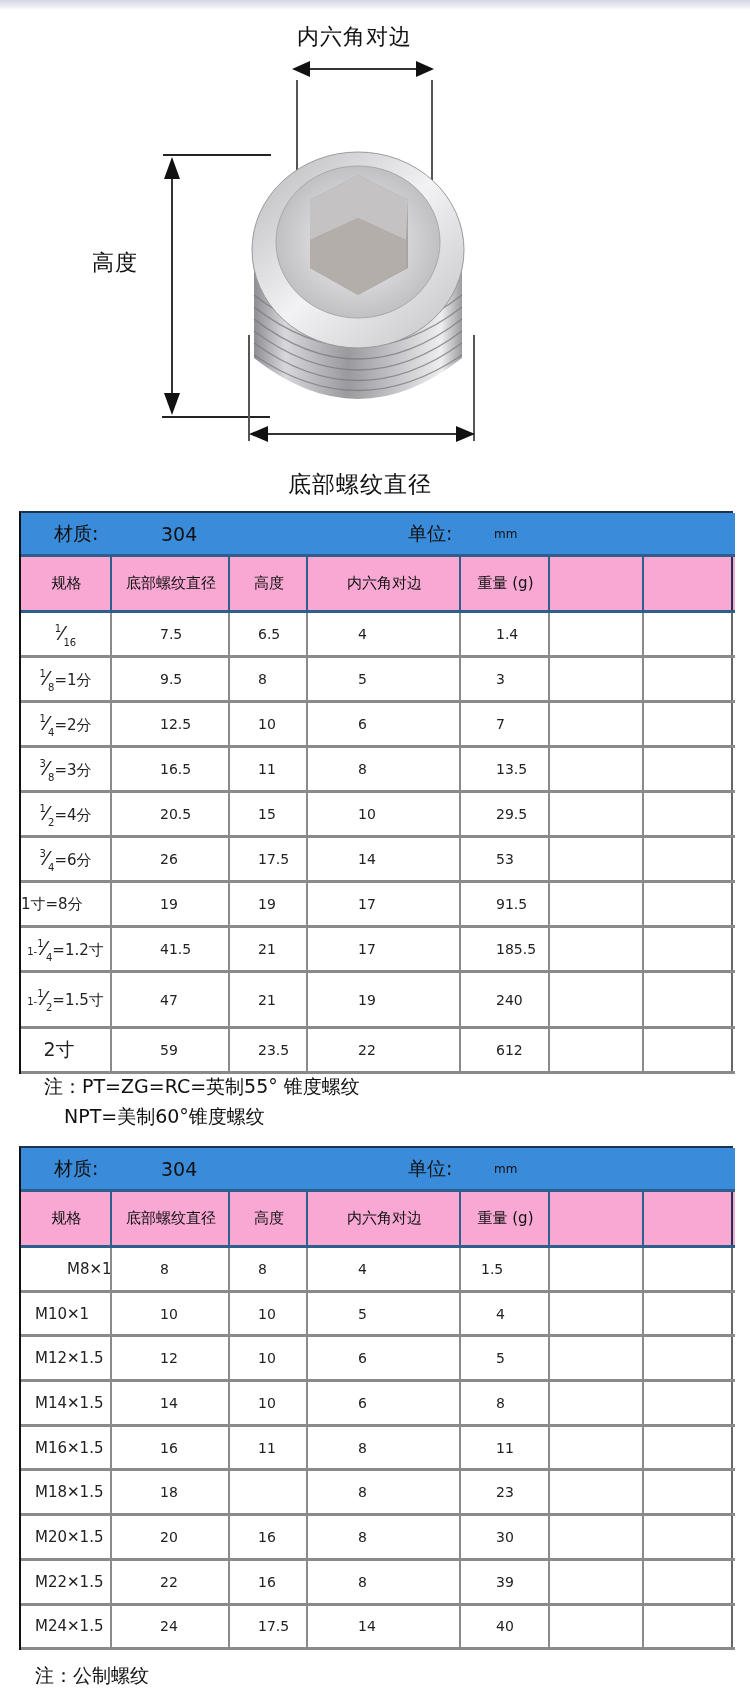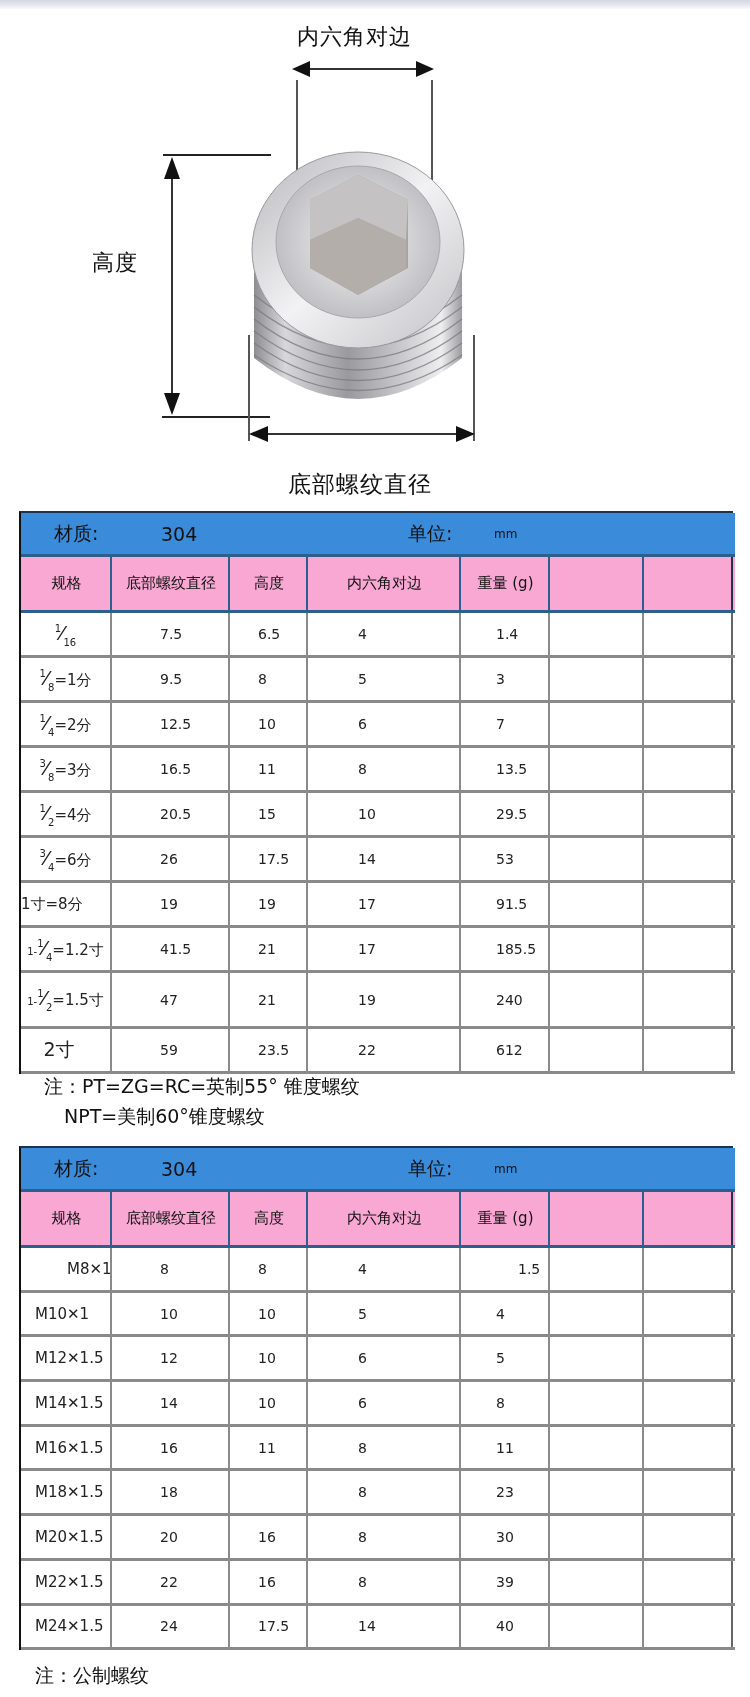--- a/index.html
+++ b/index.html
@@ -338,21 +338,21 @@
         <div class="cell" style="left: 14px; margin-left: 32px;">
           <span class="spec">M8✕1</span>
         </div>
         <div class="vline" style="left: 89px;"></div>
         <div class="cell" style="left: 139px;">8</div>
         <div class="vline" style="left: 207px;"></div>
         <div class="cell" style="left: 237px;">8</div>
         <div class="vline" style="left: 285px;"></div>
         <div class="cell" style="left: 337px;">4</div>
         <div class="vline" style="left: 438px;"></div>
-        <div class="cell" style="left: 497px;">1.5</div>
+        <div class="cell" style="left: 460px;">1.5</div>
         <div class="vline" style="left: 527px;"></div>
         <div class="vline" style="left: 621px;"></div>
         <div class="vline" style="left: 710px; background: rgb(102, 102, 102);"></div>
       </div>
       <div class="row data" style="height: 44.7px;">
         <div class="cell" style="left: 14px;">
           <span class="spec">M10✕1</span>
         </div>
         <div class="vline" style="left: 89px;"></div>
         <div class="cell" style="left: 139px;">10</div>

